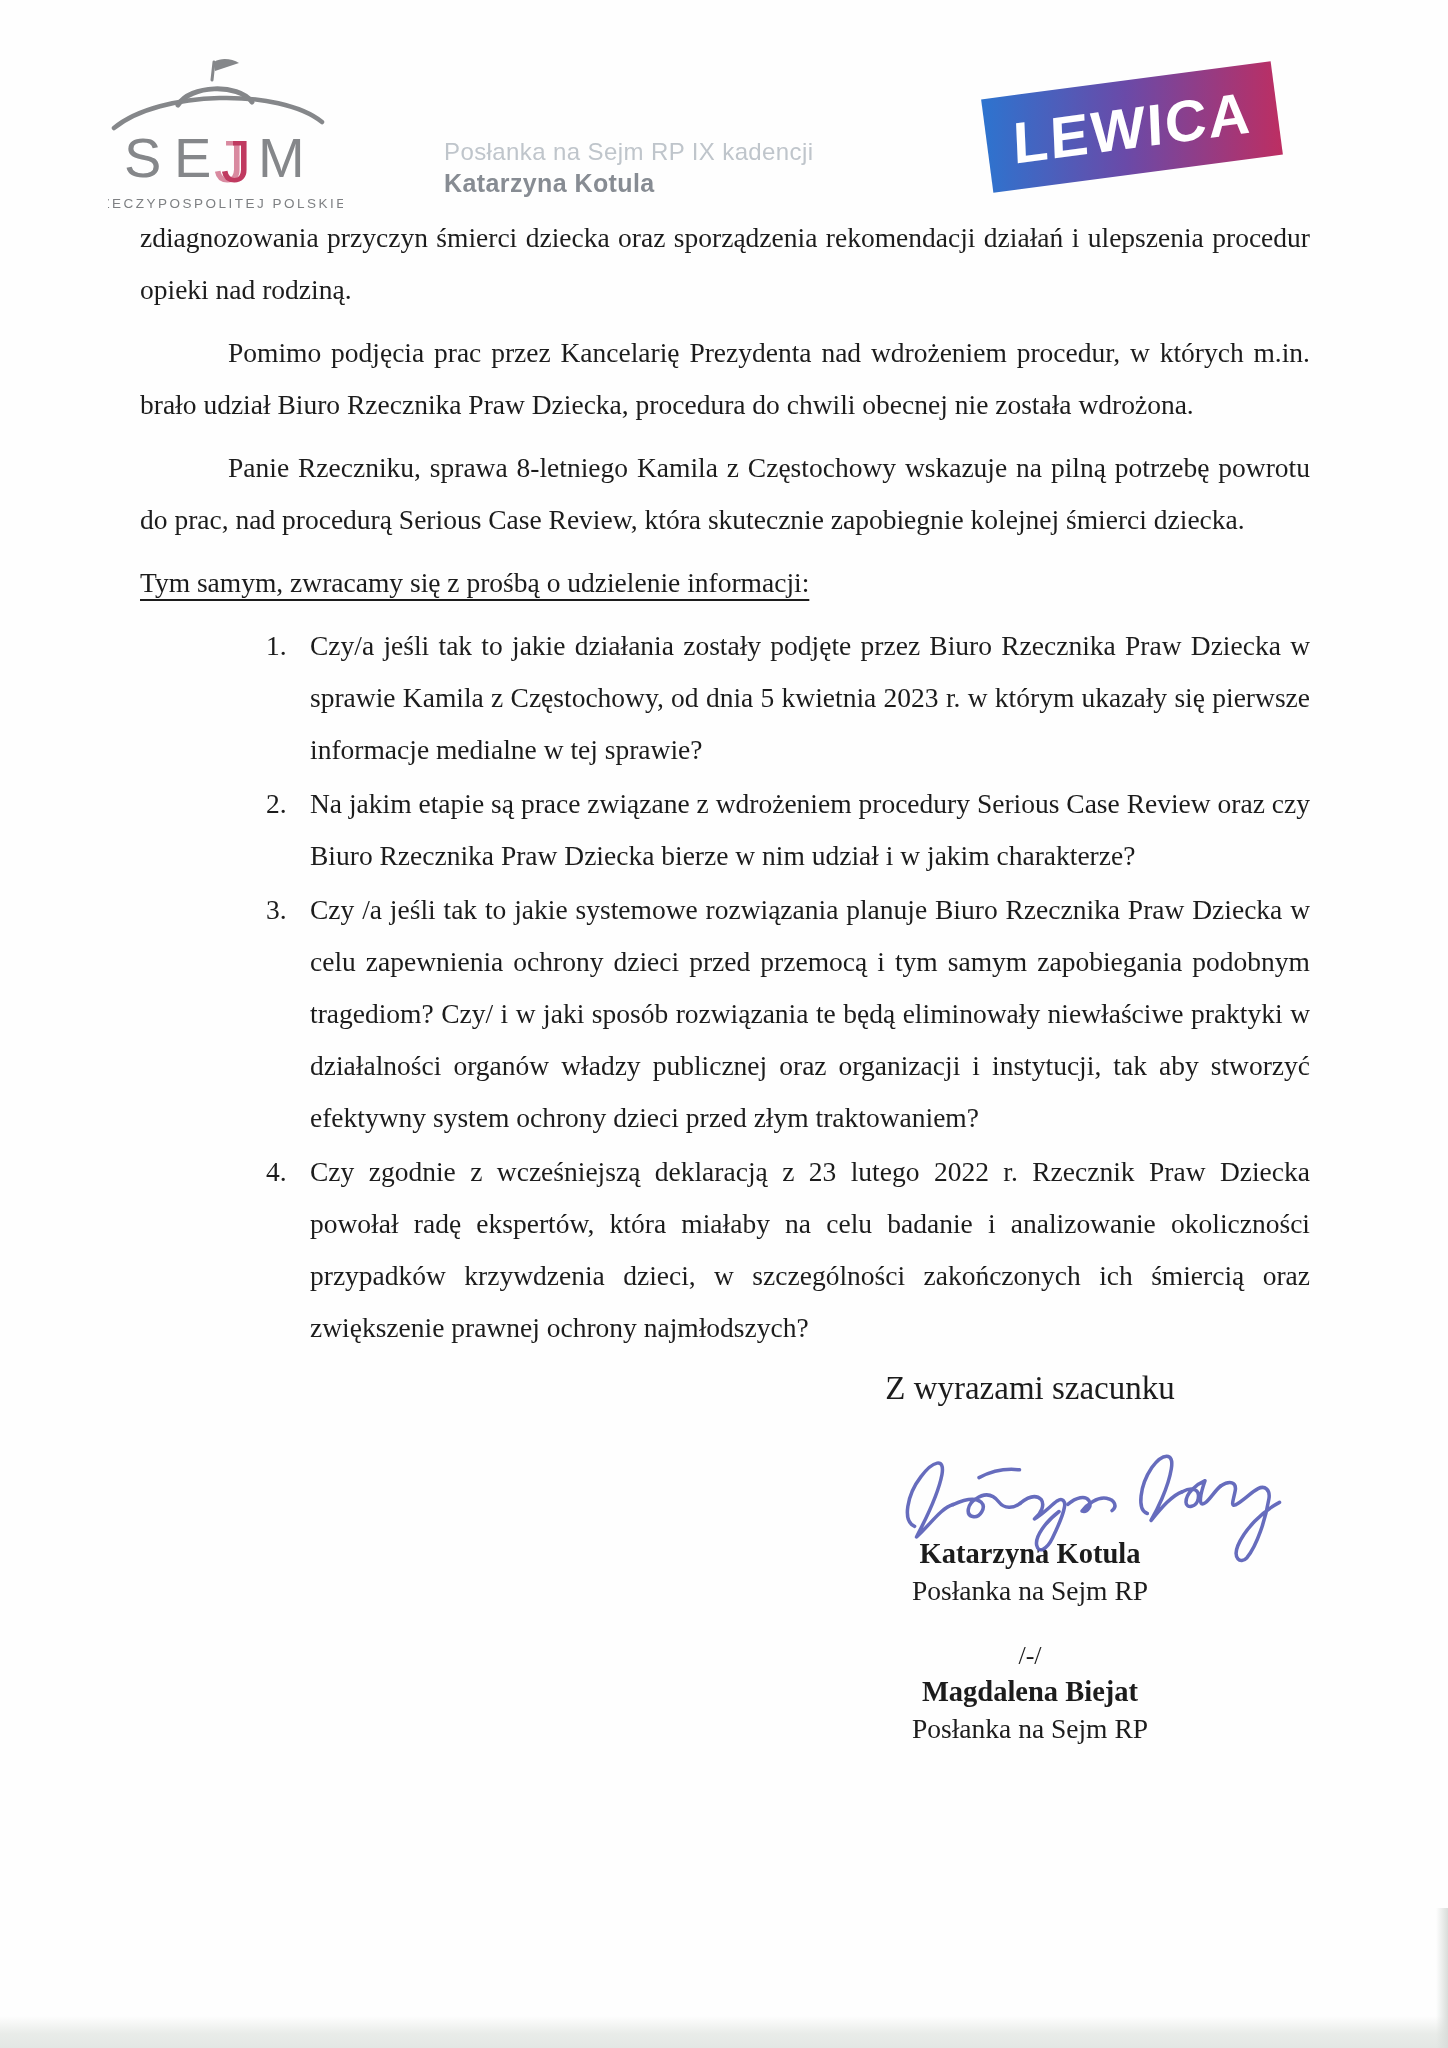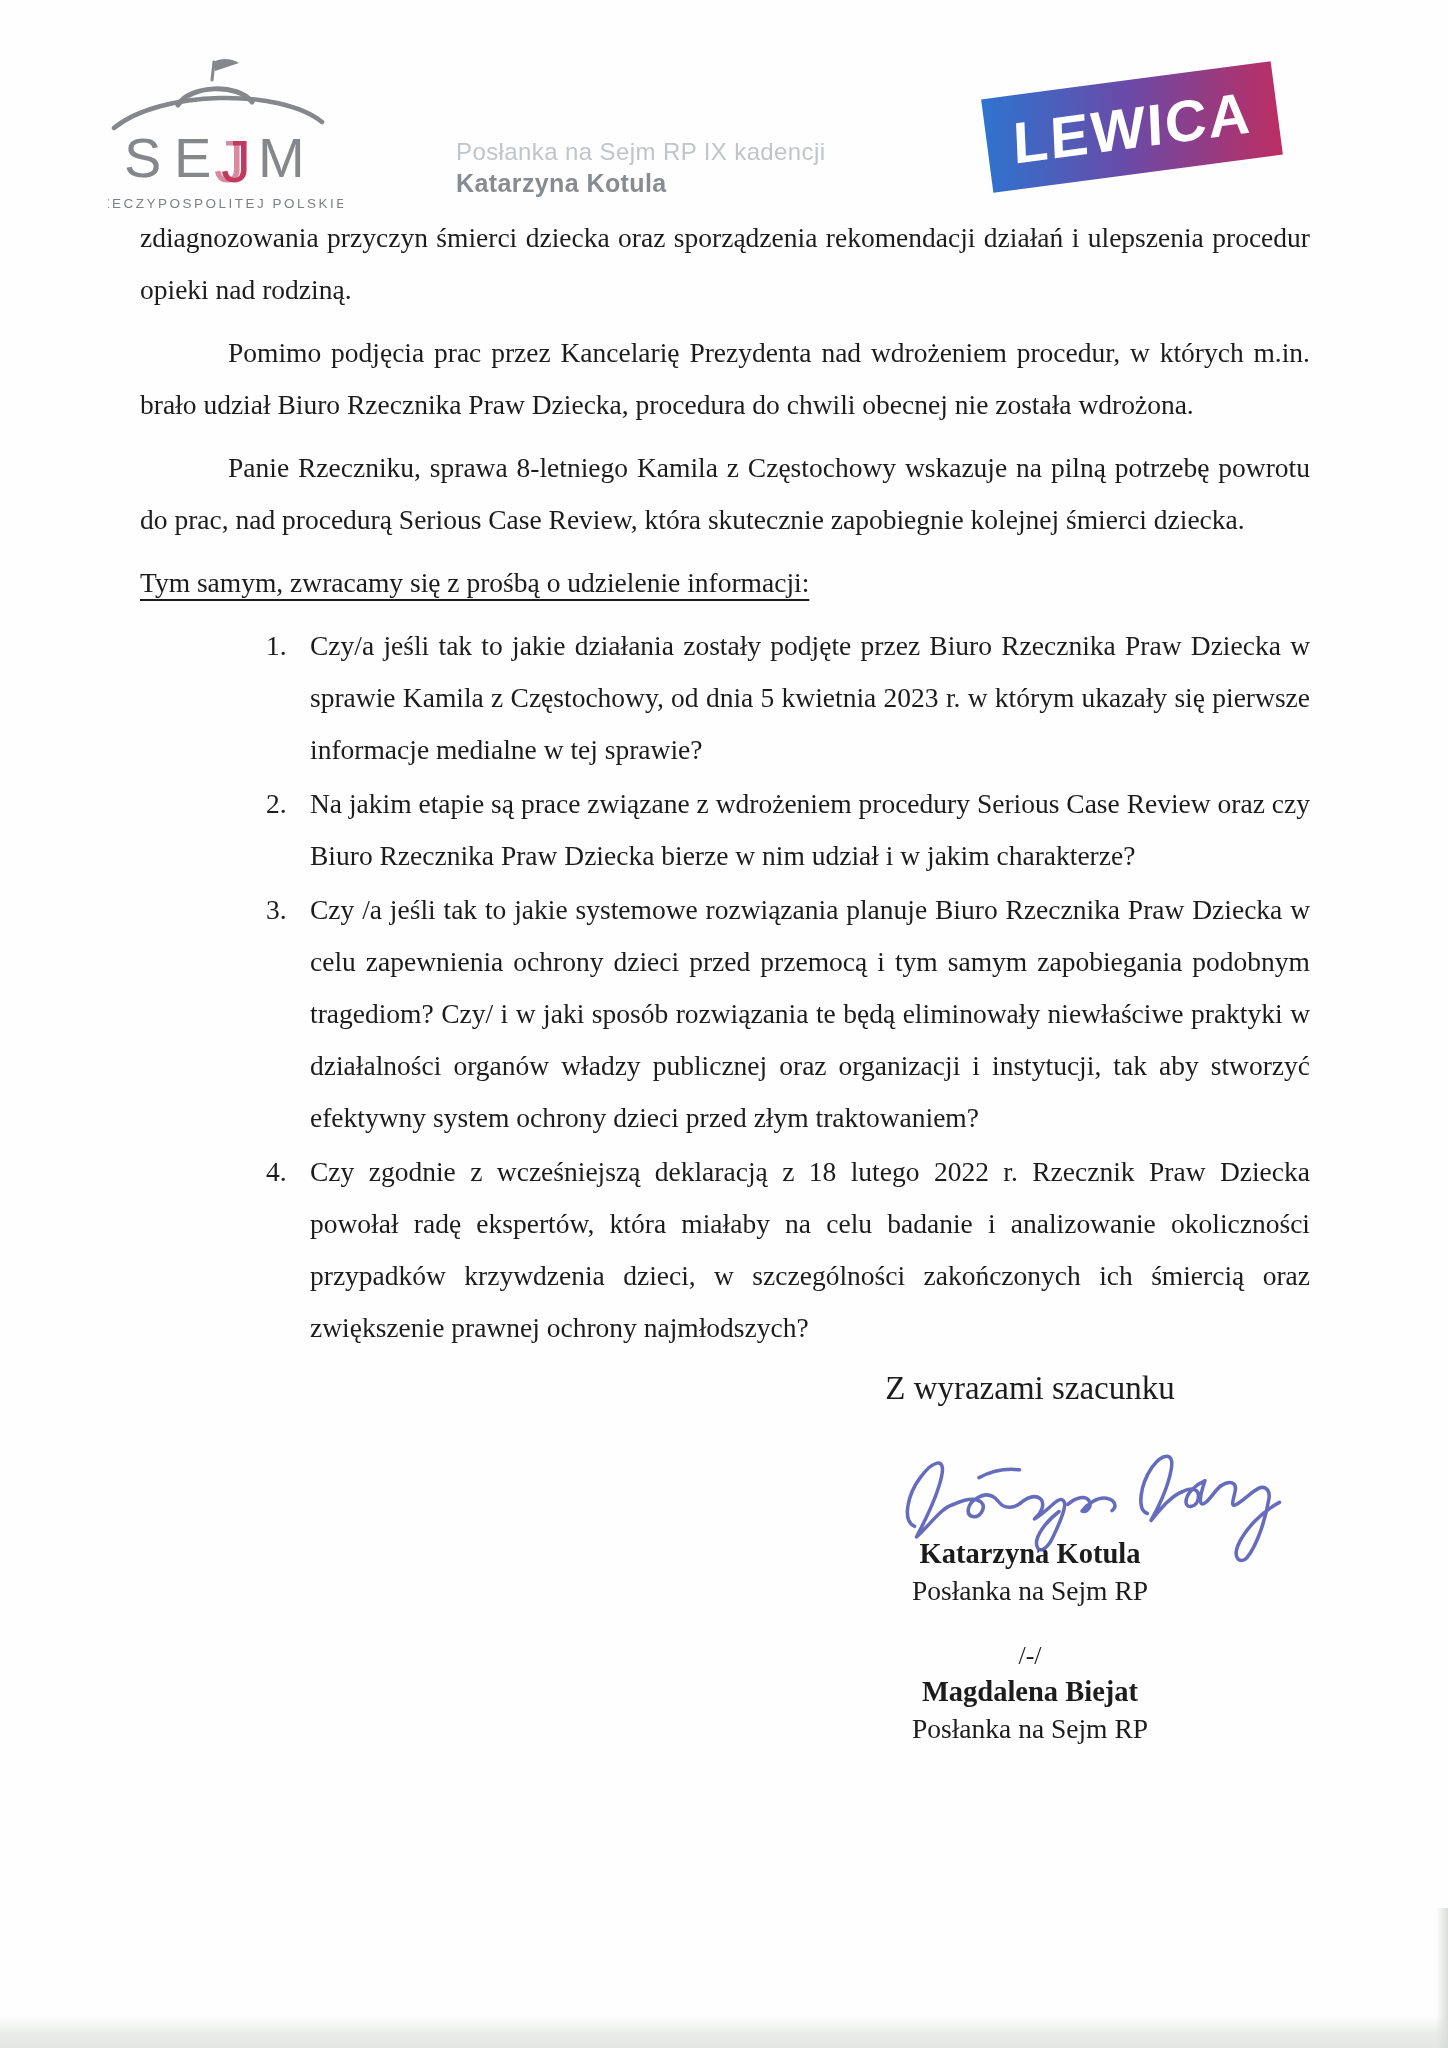--- a/index.html
+++ b/index.html
@@ -7,21 +7,21 @@
     position:relative;
     width:1448px;height:2048px;
     background:#fefefe;
     overflow:hidden;
     font-family:"Liberation Serif", serif;
     color:#1c1c1c;
   }
 
   
   .sejm-logo{position:absolute;left:108px;top:56px;}
-  .deputy{position:absolute;left:456px;top:138px;font-family:"Liberation Sans",sans-serif;}
+  .deputy{position:absolute;left:444px;top:138px;font-family:"Liberation Sans",sans-serif;}
   .deputy .role{color:#bfc5cb;font-size:24px;letter-spacing:.4px;}
   .deputy .name{color:#878c93;font-size:25px;font-weight:bold;margin-top:3px;letter-spacing:.4px;}
 
   .lewica{
     position:absolute;left:986px;top:80px;width:292px;height:94px;
     transform:rotate(-7.5deg);
     background:linear-gradient(97deg,#2d74cf 0%,#6a4aa8 48%,#bd2e62 100%);
     display:flex;align-items:center;justify-content:center;
     box-shadow:0 0 0 1px rgba(255,255,255,0);
   }
@@ -110,21 +110,21 @@
       <li>
         <span class="num">2.</span>
         <span>Na jakim etapie są prace związane z wdrożeniem procedury Serious Case Review oraz czy Biuro Rzecznika Praw Dziecka bierze w nim udział i w jakim charakterze?</span>
       </li>
       <li>
         <span class="num">3.</span>
         <span>Czy /a jeśli tak to jakie systemowe rozwiązania planuje Biuro Rzecznika Praw Dziecka w celu zapewnienia ochrony dzieci przed przemocą i tym samym zapobiegania podobnym tragediom? Czy/ i w jaki sposób rozwiązania te będą eliminowały niewłaściwe praktyki w działalności organów władzy publicznej oraz organizacji i instytucji, tak aby stworzyć efektywny system ochrony dzieci przed złym traktowaniem?</span>
       </li>
       <li>
         <span class="num">4.</span>
-        <span>Czy zgodnie z wcześniejszą deklaracją z 18 lutego 2022 r. Rzecznik Praw Dziecka powołał radę ekspertów, która miałaby na celu badanie i analizowanie okoliczności przypadków krzywdzenia dzieci, w szczególności zakończonych ich śmiercią oraz zwiększenie prawnej ochrony najmłodszych?</span>
+        <span>Czy zgodnie z wcześniejszą deklaracją z 23 lutego 2022 r. Rzecznik Praw Dziecka powołał radę ekspertów, która miałaby na celu badanie i analizowanie okoliczności przypadków krzywdzenia dzieci, w szczególności zakończonych ich śmiercią oraz zwiększenie prawnej ochrony najmłodszych?</span>
       </li>
     </ol>
 
     <div class="closing">
       <p class="salutation">Z wyrazami szacunku</p>
 
       <svg class="sig-svg" viewBox="0 0 470 170" aria-hidden="true">
         <g stroke="#5a60b8" stroke-width="4" fill="none" stroke-linecap="round" stroke-linejoin="round" opacity="0.92">
           <path d="M22,118 C8,112 14,82 30,62 C44,44 58,40 54,60 C48,88 30,118 24,130 C40,116 52,98 66,94"></path>
           <path d="M66,94 C80,88 92,86 98,92 C104,98 96,110 88,108 C80,106 82,94 92,88 C104,80 112,84 118,92 C124,100 134,100 142,94"></path>

